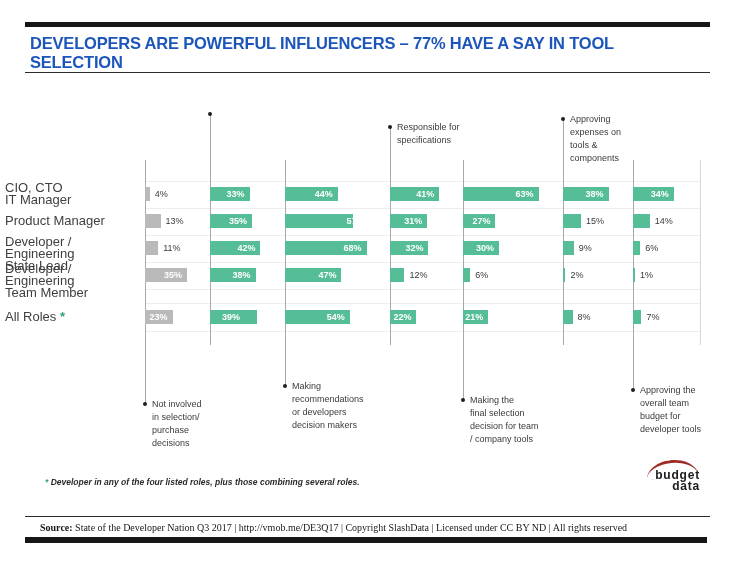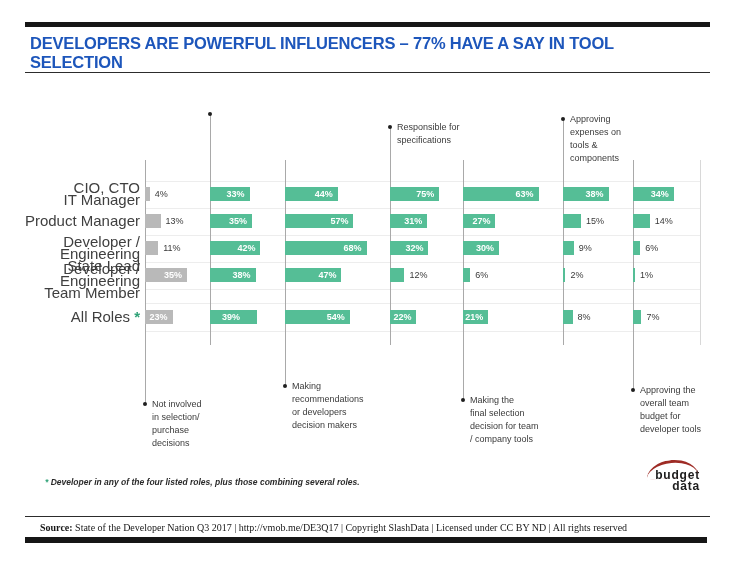--- a/index.html
+++ b/index.html
@@ -7,21 +7,21 @@
          font-family:"Liberation Sans",sans-serif;}
   .abs{position:absolute;}
   .bar-rule{background:#161616;}
   #title{left:30px;top:34px;width:680px;font-size:16.5px;font-weight:700;letter-spacing:-0.2px;color:#1d56bb;}
   #subtitle{left:30px;top:57px;width:680px;font-family:"Liberation Serif",serif;font-size:11.5px;color:#181818;}
   .thin-rule{background:#2c2c2c;height:1px;}
   .hline{height:1px;background:#ededed;}
   .vline{width:1px;background:#a9a9a9;}
   .bullet{width:4px;height:4px;border-radius:50%;background:#1f1f1f;}
   .col-label{font-size:9px;line-height:13px;color:#3b3b3b;width:86px;}
-  .row-label{font-size:15px;line-height:12px;color:#3f3f3f;text-align:right;}
+  .row-label{font-size:13px;line-height:12px;color:#3f3f3f;text-align:left;}
   .bar{height:14px;}
   .val-in{font-size:9px;font-weight:700;color:#ffffff;line-height:14px;text-align:right;}
   .val-out{font-size:9px;color:#3a3a3a;line-height:14px;}
   .marker{color:#2fa277;font-weight:700;}
   #footnote{left:45px;top:477px;font-size:8.5px;font-style:italic;font-weight:700;color:#2a2a2a;}
   #footer-text{left:40px;top:522px;width:640px;font-family:"Liberation Serif",serif;font-size:10px;color:#181818;}
   #logo{right:32px;top:470px;text-align:right;}
   #logo .swoosh{position:absolute;right:2px;top:-10px;width:52px;height:15px;
       border-top:3px solid #9e2b25;border-radius:50% 50% 0 0 / 100% 100% 0 0;transform:rotate(-5deg);}
   #logo .lg{font-size:12px;line-height:10.5px;font-weight:700;letter-spacing:0.8px;color:#1c1c1c;}
@@ -97,35 +97,35 @@
       <div class="abs bullet" style="left: 283px; top: 384px;"></div>
       <div class="abs col-label" style="left: 292px; top: 380px;">
         <div>Making</div>
         <div>recommendations</div>
         <div>or developers</div>
         <div>decision makers</div>
       </div>
       <div class="abs bar" style="left: 285px; top: 187px; width: 52.8px; background: rgb(85, 190, 150);"></div>
       <div class="abs val-in" style="left: 285px; top: 187px; width: 47.8px;">44%</div>
       <div class="abs bar" style="left: 285px; top: 214px; width: 68.4px; background: rgb(85, 190, 150);"></div>
-      <div class="abs val-in" style="left: 285px; top: 214px; width: 63.4px;">57%</div>
+      <div class="abs val-in" style="left: 301px; top: 214px; width: 63.4px;">57%</div>
       <div class="abs bar" style="left: 285px; top: 241px; width: 81.6px; background: rgb(85, 190, 150);"></div>
       <div class="abs val-in" style="left: 285px; top: 241px; width: 76.6px;">68%</div>
       <div class="abs bar" style="left: 285px; top: 268px; width: 56.4px; background: rgb(85, 190, 150);"></div>
       <div class="abs val-in" style="left: 285px; top: 268px; width: 51.4px;">47%</div>
       <div class="abs bar" style="left: 285px; top: 310px; width: 64.8px; background: rgb(85, 190, 150);"></div>
       <div class="abs val-in" style="left: 285px; top: 310px; width: 59.8px;">54%</div>
       <div class="abs vline" style="left: 390px; top: 127px; height: 218px;"></div>
       <div class="abs bullet" style="left: 388px; top: 125px;"></div>
       <div class="abs col-label" style="left: 397px; top: 121px;">
         <div>Responsible for</div>
         <div>specifications</div>
       </div>
       <div class="abs bar" style="left: 390px; top: 187px; width: 49.2px; background: rgb(85, 190, 150);"></div>
-      <div class="abs val-in" style="left: 390px; top: 187px; width: 44.2px;">75%</div>
+      <div class="abs val-in" style="left: 390px; top: 187px; width: 44.2px;">41%</div>
       <div class="abs bar" style="left: 390px; top: 214px; width: 37.2px; background: rgb(85, 190, 150);"></div>
       <div class="abs val-in" style="left: 390px; top: 214px; width: 32.2px;">31%</div>
       <div class="abs bar" style="left: 390px; top: 241px; width: 38.4px; background: rgb(85, 190, 150);"></div>
       <div class="abs val-in" style="left: 390px; top: 241px; width: 33.4px;">32%</div>
       <div class="abs bar" style="left: 390px; top: 268px; width: 14.4px; background: rgb(85, 190, 150);"></div>
       <div class="abs val-out" style="left: 409.4px; top: 268px;">12%</div>
       <div class="abs bar" style="left: 390px; top: 310px; width: 26.4px; background: rgb(85, 190, 150);"></div>
       <div class="abs val-in" style="left: 390px; top: 310px; width: 21.4px;">22%</div>
       <div class="abs vline" style="left: 463px; top: 160px; height: 240px;"></div>
       <div class="abs bullet" style="left: 461px; top: 398px;"></div>

